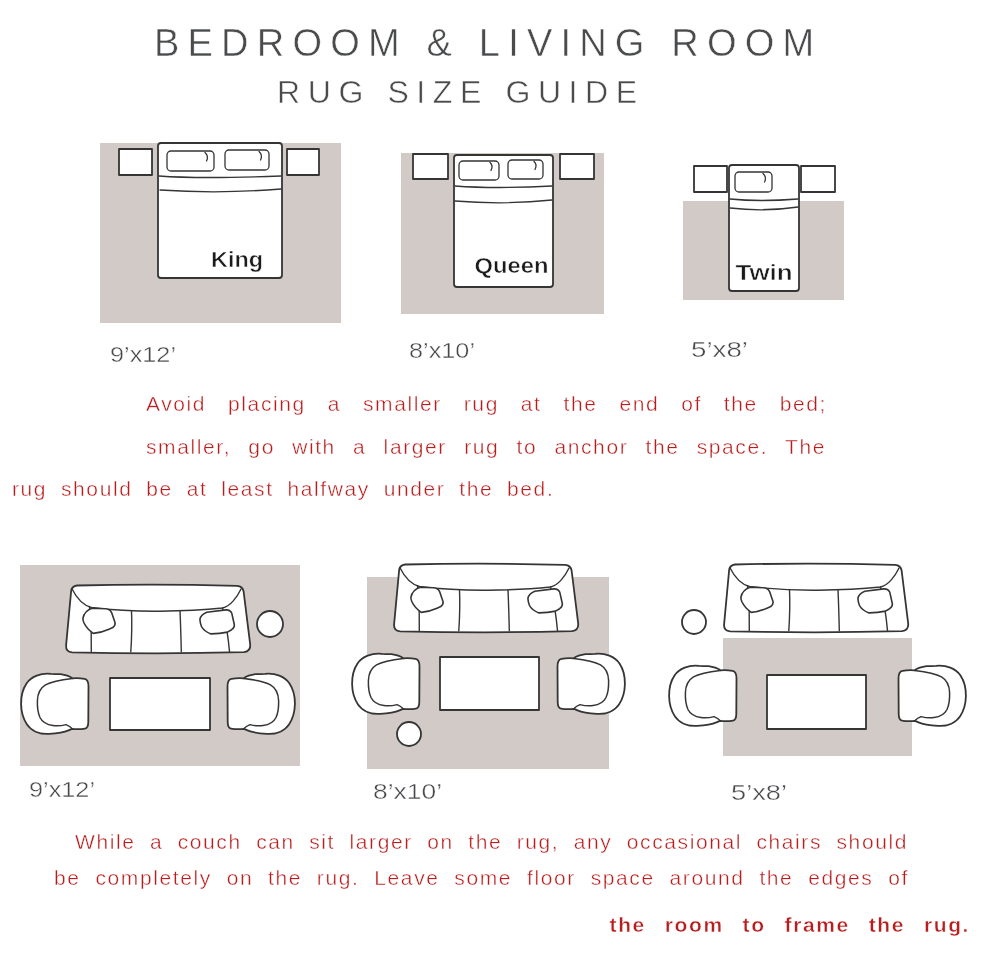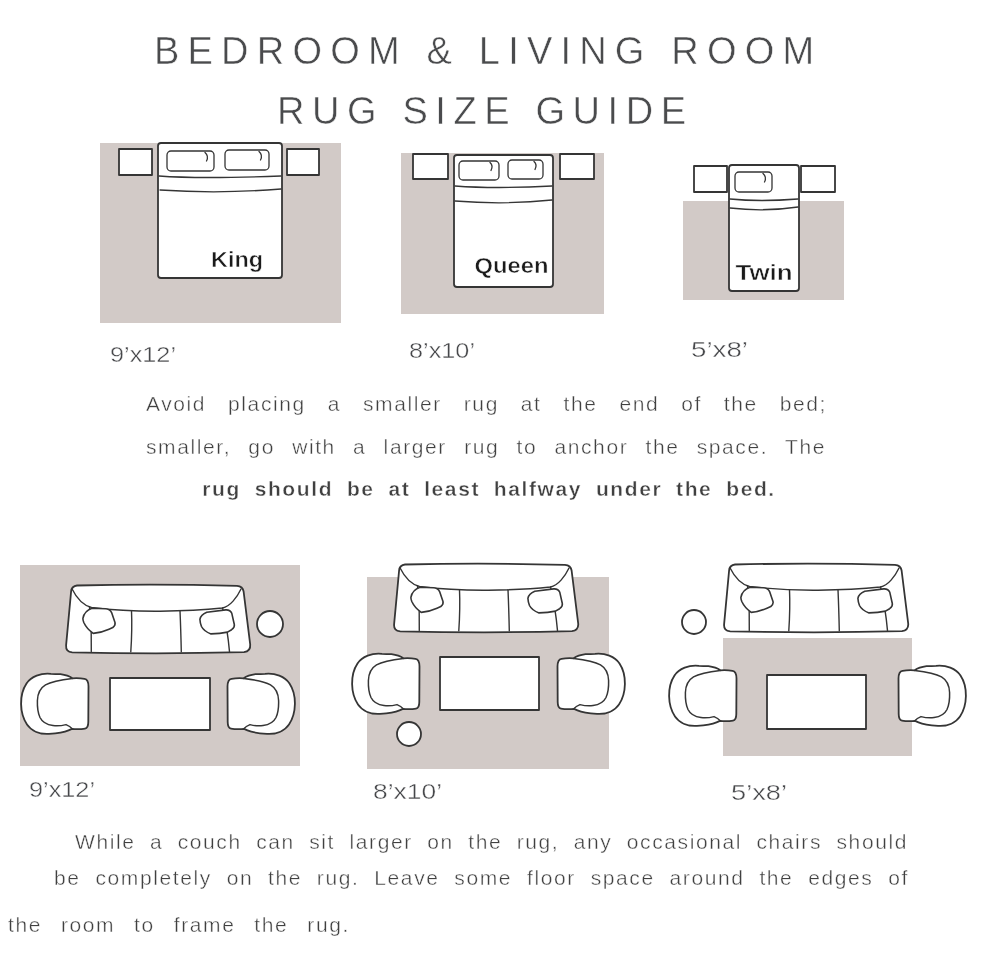--- a/index.html
+++ b/index.html
@@ -1,28 +1,28 @@
 <!DOCTYPE html>
 <html><head>
 <meta charset="utf-8">
 <style>
   html,body{margin:0;padding:0;background:#ffffff;}
   body{width:990px;height:962px;position:relative;font-family:"Liberation Sans",sans-serif;overflow:hidden;}
   .title{position:absolute;color:#4a4b4d;font-weight:400;white-space:nowrap;-webkit-text-stroke:0.5px #ffffff;}
-  .para{position:absolute;color:#404040;font-size:21px;letter-spacing:1.6px;white-space:nowrap;-webkit-text-stroke:0.4px #ffffff;}
+  .para{position:absolute;color:#b91c1c;font-size:21px;letter-spacing:1.6px;white-space:nowrap;-webkit-text-stroke:0.4px #ffffff;}
   .just{text-align:justify;text-align-last:justify;white-space:normal;}
   svg{position:absolute;left:0;top:0;}
   svg text{font-family:"Liberation Sans",sans-serif;}
 </style>
 </head>
 <body>
 
-<div class="title" id="t1" style="left:154px;top:30px;font-size:38px;letter-spacing:8.2px;">BEDROOM &amp; LIVING ROOM</div>
+<div class="title" id="t1" style="left:154px;top:22px;font-size:38px;letter-spacing:8.2px;">BEDROOM &amp; LIVING ROOM</div>
 
-<div class="title" id="t2" style="left:277px;top:74px;font-size:38px;letter-spacing:7.6px;margin-top:16px;">RUG SIZE GUIDE</div>
+<div class="title" id="t2" style="left:277px;top:74px;font-size:32px;letter-spacing:7.6px;">RUG SIZE GUIDE</div>
 
 <svg width="990" height="962" viewBox="0 0 990 962">
   <defs>
     <g id="sofa">
       <path d="M12,1.5 Q90,-0.3 172,1.8 Q177.8,2.2 178.6,7.5 L185.2,60.5 Q185.8,67.3 179,68.2 Q93,70.3 7.2,68.3 Q0.6,67.9 1.1,61.3 L6.1,7.5 Q6.8,2 12,1.5 Z" fill="#fff"></path>
       <path d="M6.8,4.5 C11,13 17,21 26.5,23.5 Q60,27.5 95,27.2 Q130,26.8 157.5,24 C165,22.5 172,13.5 176,5" fill="none" stroke-width="1.4"></path>
       <path d="M24.5,23.2 Q27,45 26.3,67.6" fill="none" stroke-width="1.4"></path>
       <path d="M157.5,24 Q162.5,45 164.5,67.6" fill="none" stroke-width="1.4"></path>
       <path d="M66.5,26.8 Q67.3,45 65.8,67.8" fill="none" stroke-width="1.4"></path>
       <path d="M115,26.8 Q115.8,45 116.3,67.8" fill="none" stroke-width="1.4"></path>
@@ -141,19 +141,19 @@
       </g>
 
     <text x="731" y="800" font-size="22" fill="#46474a" textLength="56" lengthAdjust="spacingAndGlyphs" stroke="#ffffff" stroke-width="0.4">5’x8’</text>
   </g>
 </svg>
 
 <div class="para just" style="left:146px;top:392px;width:681px;">Avoid placing a smaller rug at the end of the bed;</div>
 
 <div class="para just" style="left:146px;top:435px;width:680px;">smaller, go with a larger rug to anchor the space. The</div>
 
-<div class="para" style="left:4px;top:477px;width:970px;text-align:center;word-spacing:6.4px;font-weight:bold;">rug should be at least halfway under the bed.</div>
+<div class="para" style="left:12px;top:477px;width:970px;text-align:left;word-spacing:6.4px;">rug should be at least halfway under the bed.</div>
 
 <div class="para just" style="left:75px;top:830px;width:833px;">While a couch can sit larger on the rug, any occasional chairs should</div>
 
 <div class="para just" style="left:54px;top:866px;width:855px;">be completely on the rug. Leave some floor space around the edges of</div>
 
-<div class="para" style="left:8px;top:913px;width:970px;text-align:left;word-spacing:11.5px;">the room to frame the rug.</div>
+<div class="para" style="left:0;top:913px;width:970px;text-align:right;word-spacing:11.5px;font-weight:bold;">the room to frame the rug.</div>
 
 </body></html>

